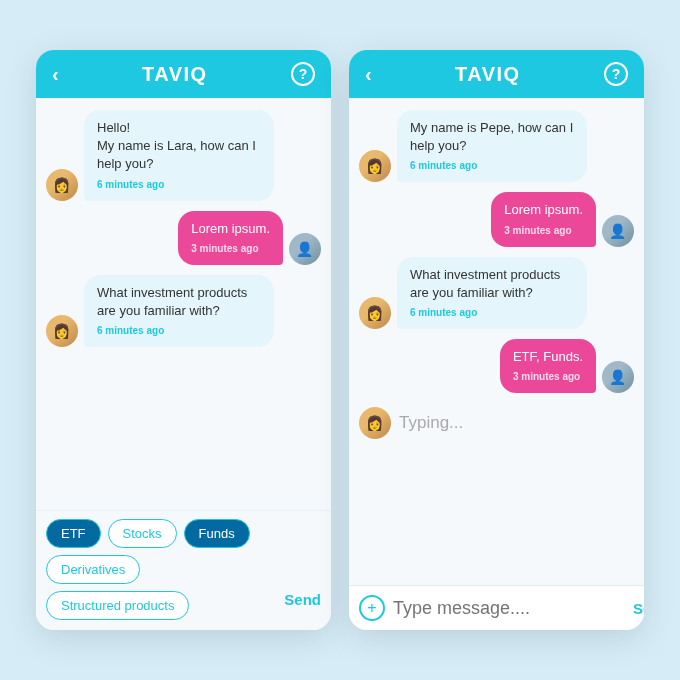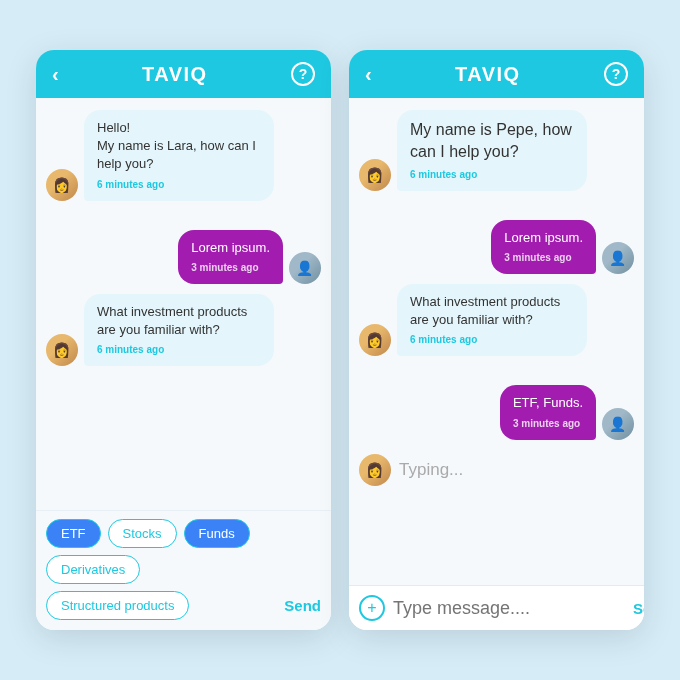--- a/index.html
+++ b/index.html
@@ -110,24 +110,23 @@
       padding: 9px 13px;
       font-size: 13px;
       line-height: 1.4;
     }
     .bubble.bot-bubble {
       background: #e4f6fb;
       border-bottom-left-radius: 4px;
       color: #333;
     }
     .bubble.user-bubble {
-      background: #a21caf;
+      background: #ec4899;
       border-bottom-right-radius: 4px;
       color: white;
-      margin-top: 19px;
     }
     .bubble .time {
       font-size: 10px;
       margin-top: 4px;
       font-weight: bold;
     }
     .bubble.bot-bubble .time { color: #1ec8e0; }
     .bubble.user-bubble .time { color: rgba(255,255,255,0.8); }
 
     
@@ -147,26 +146,26 @@
       border: 1.5px solid #1ec8e0;
       border-radius: 20px;
       padding: 6px 14px;
       font-size: 13px;
       color: #1ec8e0;
       background: white;
       cursor: pointer;
       white-space: nowrap;
     }
     .chip.active {
-      background: #3b82f6;
+      background: #0369a1;
       color: white;
     }
     .chips-send-row {
       display: flex;
-      align-items: center;
+      align-items: flex-start;
       gap: 16px;
     }
     .send-btn {
       margin-left: auto;
       color: #1ec8e0;
       font-size: 15px;
       font-weight: 700;
       cursor: pointer;
       background: none;
       border: none;
@@ -217,21 +216,21 @@
       gap: 8px;
       padding: 4px 0;
     }
     .typing-text {
       color: #aaa;
       font-size: 17px;
     }
 
     
     .clipped-msg {
-      font-size: 16px;
+      font-size: 13px;
       color: #333;
       line-height: 1.4;
     }
   </style>
 </head>
 <body>
 
 <div class="phone-card">
 
   <div class="header">

